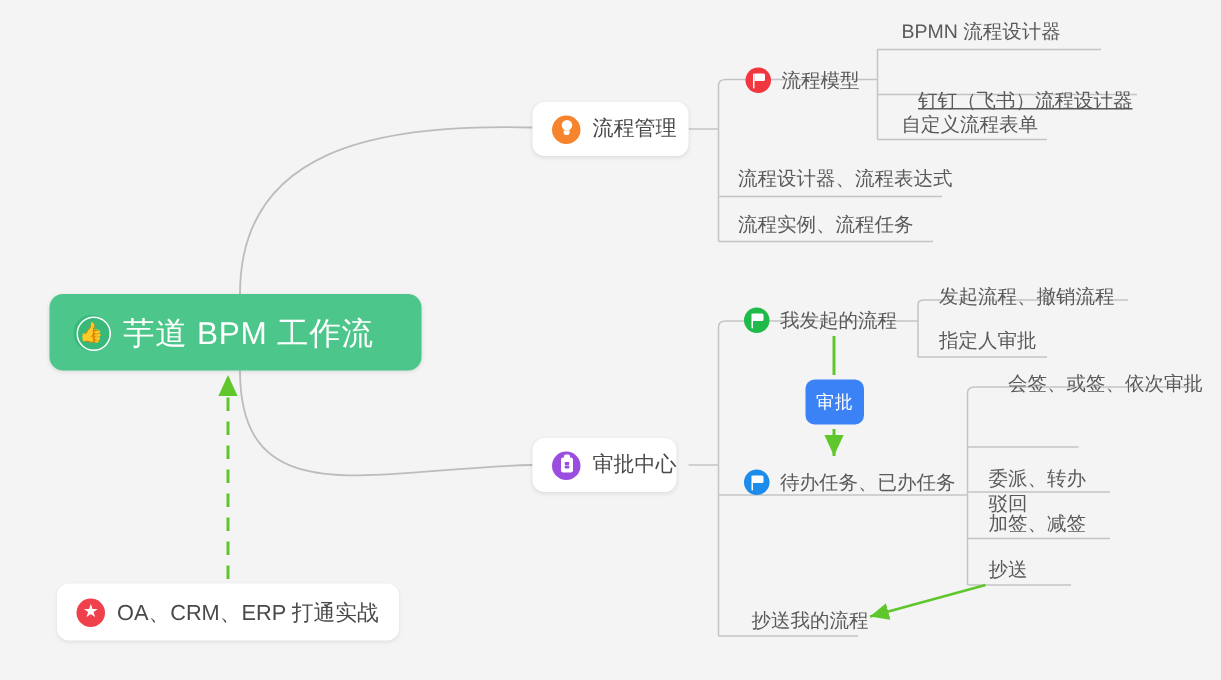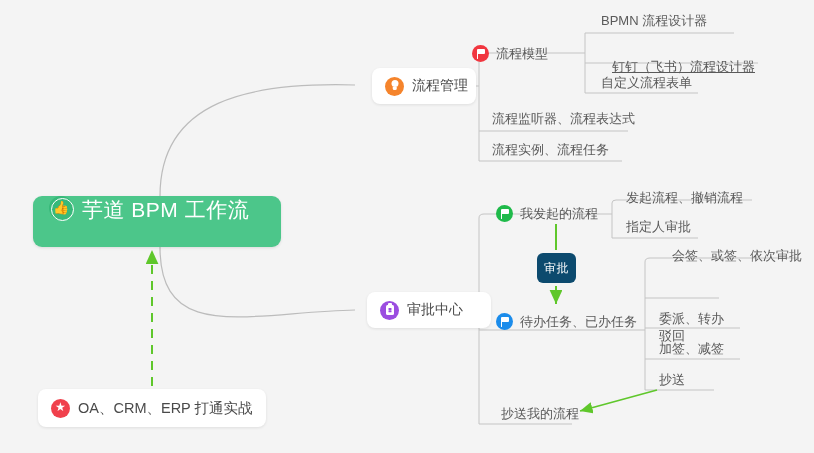--- a/index.html
+++ b/index.html
@@ -23,21 +23,21 @@
     pointer-events: none;
   }
 
   
   .root-node {
     position: absolute;
     left: 33px; top: 196px;
     width: 248px; height: 51px;
     background: #4CC68A;
     border-radius: 9px;
-    display: flex; align-items: flex-start;
+    display: flex; align-items: center;
     padding-left: 16px;
     box-shadow: 0 1px 3px rgba(0,0,0,0.10);
   }
   .root-label {
     color: #ffffff;
     font-size: 21px;
     letter-spacing: 0.5px;
     margin-left: 9px;
     white-space: nowrap;
   }
@@ -50,22 +50,22 @@
     display: flex; align-items: center;
     padding: 0 13px;
     box-shadow: 0 1px 3px rgba(0,0,0,0.09);
     white-space: nowrap;
   }
   .card .card-label {
     font-size: 14px;
     color: #4a4a4a;
     margin-left: 8px;
   }
-  #node-process-mgmt { left: 372px; top: 68px; width: 104px; height: 36px; }
-  #node-approval-center { left: 367px; top: 292px; width: 124px; height: 36px; }
+  #node-process-mgmt { left: 355px; top: 68px; width: 104px; height: 36px; }
+  #node-approval-center { left: 355px; top: 292px; width: 96px; height: 36px; }
   #node-integration {
     left: 38px; top: 389px; width: 228px; height: 38px;
   }
   #node-integration .card-label { font-size: 14.5px; color: #4a4a4a; }
 
   
   .uline {
     position: absolute;
     font-size: 13px;
     color: #5a5a5a;
@@ -176,21 +176,21 @@
     width: 21px; height: 21px;
     border: 1.6px solid #ffffff;
     border-radius: 50%;
   }
 
   
   .badge-approve {
     position: absolute;
     left: 537px; top: 253px;
     width: 39px; height: 30px;
-    background: #0c4a6e;
+    background: #3b82f6;
     border-radius: 6px;
     display: flex; align-items: center; justify-content: center;
     color: #ffffff;
     font-size: 12px;
     letter-spacing: 0.5px;
   }
 </style>
 </head>
 <body>
 
@@ -252,32 +252,32 @@
   <div class="root-node">
     <span class="ic-thumb"></span>
     <span class="root-label">芋道 BPM 工作流</span>
   </div>
 
   <div class="card" id="node-process-mgmt">
     <span class="ic ic-lg ic-orange g-bulb"></span>
     <span class="card-label">流程管理</span>
   </div>
 
-  <div class="uline" style="left:472px; top:45px;">
+  <div class="uline" style="left:497px; top:45px;">
     <span class="ic ic-red g-flag"></span>
     <span>流程模型</span>
   </div>
 
   <div class="uline" style="left:601px; top:12px;text-align:right;">BPMN 流程设计器</div>
 
   <div class="uline" style="left:612px; top:58px;text-decoration:underline;">钉钉（飞书）流程设计器</div>
 
   <div class="uline" style="left:601px; top:74px;">自定义流程表单</div>
 
-  <div class="uline" style="left:492px; top:110px;">流程监听器、流程表达式</div>
+  <div class="uline" style="left:492px; top:110px;">流程设计器、流程表达式</div>
 
   <div class="uline" style="left:492px; top:141px;">流程实例、流程任务</div>
 
   <div class="card" id="node-approval-center">
     <span class="ic ic-lg ic-purple g-board"></span>
     <span class="card-label">审批中心</span>
   </div>
 
   <div class="uline" style="left:496px; top:205px;">
     <span class="ic ic-green g-flag"></span>

